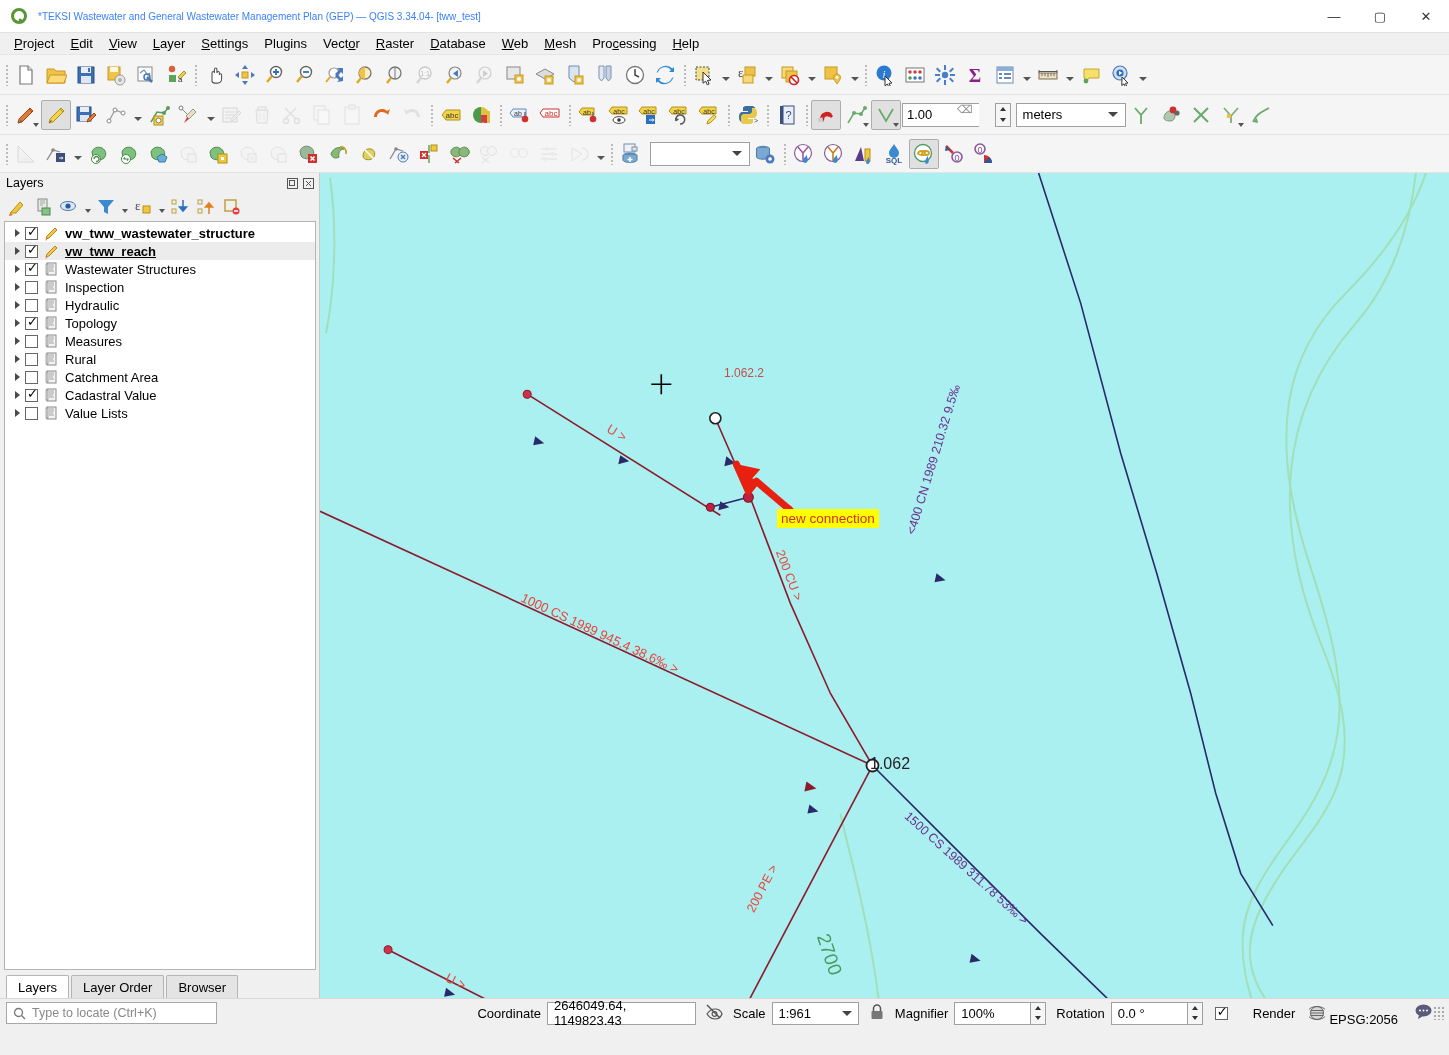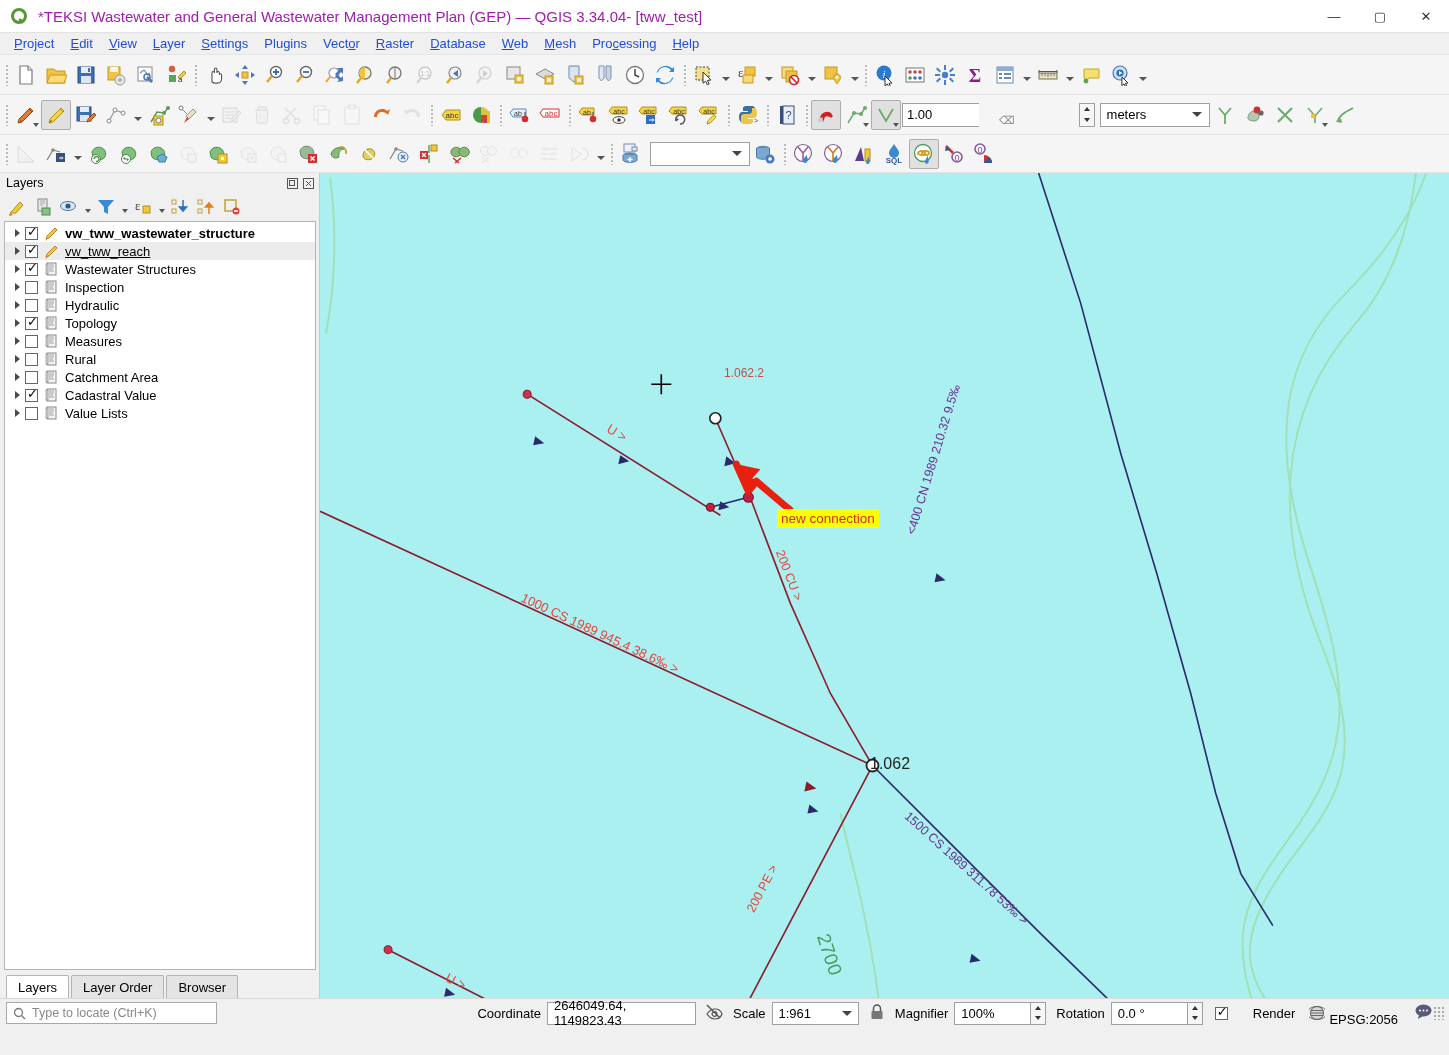--- a/index.html
+++ b/index.html
@@ -17,34 +17,34 @@
   #titlebar {
     height:33px; background:#ffffff; display:flex; align-items:center;
     border-bottom:1px solid #e2e2e2; position:relative;
   }
   #app-logo {
     width:22px; height:22px; margin-left:8px; margin-right:8px;
     border-radius:3px; background:#ffffff; position:relative;
     display:flex; align-items:center; justify-content:center;
     font-size:15px; font-weight:bold; color:#589632;
   }
-  #title-text { font-size:15px; color:#a21caf; white-space:nowrap; }
+  #title-text { font-size:10px; color:#3b82f6; white-space:nowrap; }
   #wincontrols { position:absolute; right:0; top:0; height:33px; display:flex; }
   .wbtn {
     width:46px; height:33px; display:flex; align-items:center; justify-content:center;
     font-size:13px; color:#333; cursor:default;
   }
 
   
   #menubar {
     height:22px; background:#f0f0f0; display:flex; align-items:center;
     padding-left:6px; border-bottom:1px solid #e6e6e6;
   }
   .menu-item {
-    padding:2px 8px; font-size:13px; color:#1d4ed8; white-space:nowrap; cursor:default;
+    padding:2px 8px; font-size:13px; color:#000000; white-space:nowrap; cursor:default;
   }
   .menu-item u { text-decoration:underline; }
 
   
   .toolbar {
     background:#f5f5f5; display:flex; align-items:center;
     border-bottom:1px solid #e4e4e4; padding-left:2px;
   }
   #toolbar1 { height:40px; }
   #toolbar2 { height:40px; }
@@ -75,21 +75,21 @@
   .tb-btn .mini-caret {
     position:absolute; right:1px; bottom:2px;
     border-left:3px solid transparent; border-right:3px solid transparent;
     border-top:4px solid #555;
   }
   .ico { display:block; }
   .dim { opacity:0.35; }
 
   
   .tb-spin {
-    display:flex; align-items:flex-end; height:24px; margin:0 1px;gap:42px;
+    display:flex; align-items:flex-start; height:24px; margin:0 1px;
   }
   .tb-spin input {
     width:77px; height:24px; border:1px solid #a0a0a0; border-right:none;
     font-family:"Liberation Sans",sans-serif; font-size:13px; padding:0 4px;
     background:#fff; outline:none;
   }
   .spin-arrows {
     width:16px; height:24px; border:1px solid #a0a0a0; background:#f6f6f6;
     display:flex; flex-direction:column;
   }
@@ -148,21 +148,21 @@
   .chk {
     width:13px; height:13px; border:1px solid #666; background:#fff;
     margin-right:5px; position:relative; flex:0 0 auto;
   }
   .chk.on::after {
     content:"✓"; position:absolute; left:1px; top:-4px; font-size:13px; color:#000; line-height:16px;
   }
   .lyr-icon { width:17px; height:16px; margin-right:5px; flex:0 0 auto; display:flex; align-items:center; justify-content:center;}
   .lyr-label { font-size:13px; color:#000; white-space:nowrap; }
   .lyr-label.bold { font-weight:bold; }
-  .lyr-label.bold-underline { font-weight:normal; text-decoration:underline; }
+  .lyr-label.bold-underline { font-weight:bold; text-decoration:underline; }
 
   
   #panel-tabs { height:28px; display:flex; align-items:flex-end; padding-left:6px; background:#f0f0f0; }
   .ptab {
     height:23px; padding:0 11px; display:flex; align-items:center;
     border:1px solid #b4b4b4; border-bottom:none; background:#e4e4e4;
     font-size:13px; margin-right:2px; border-radius:2px 2px 0 0; cursor:default;
   }
   .ptab.active { background:#fff; }
 

